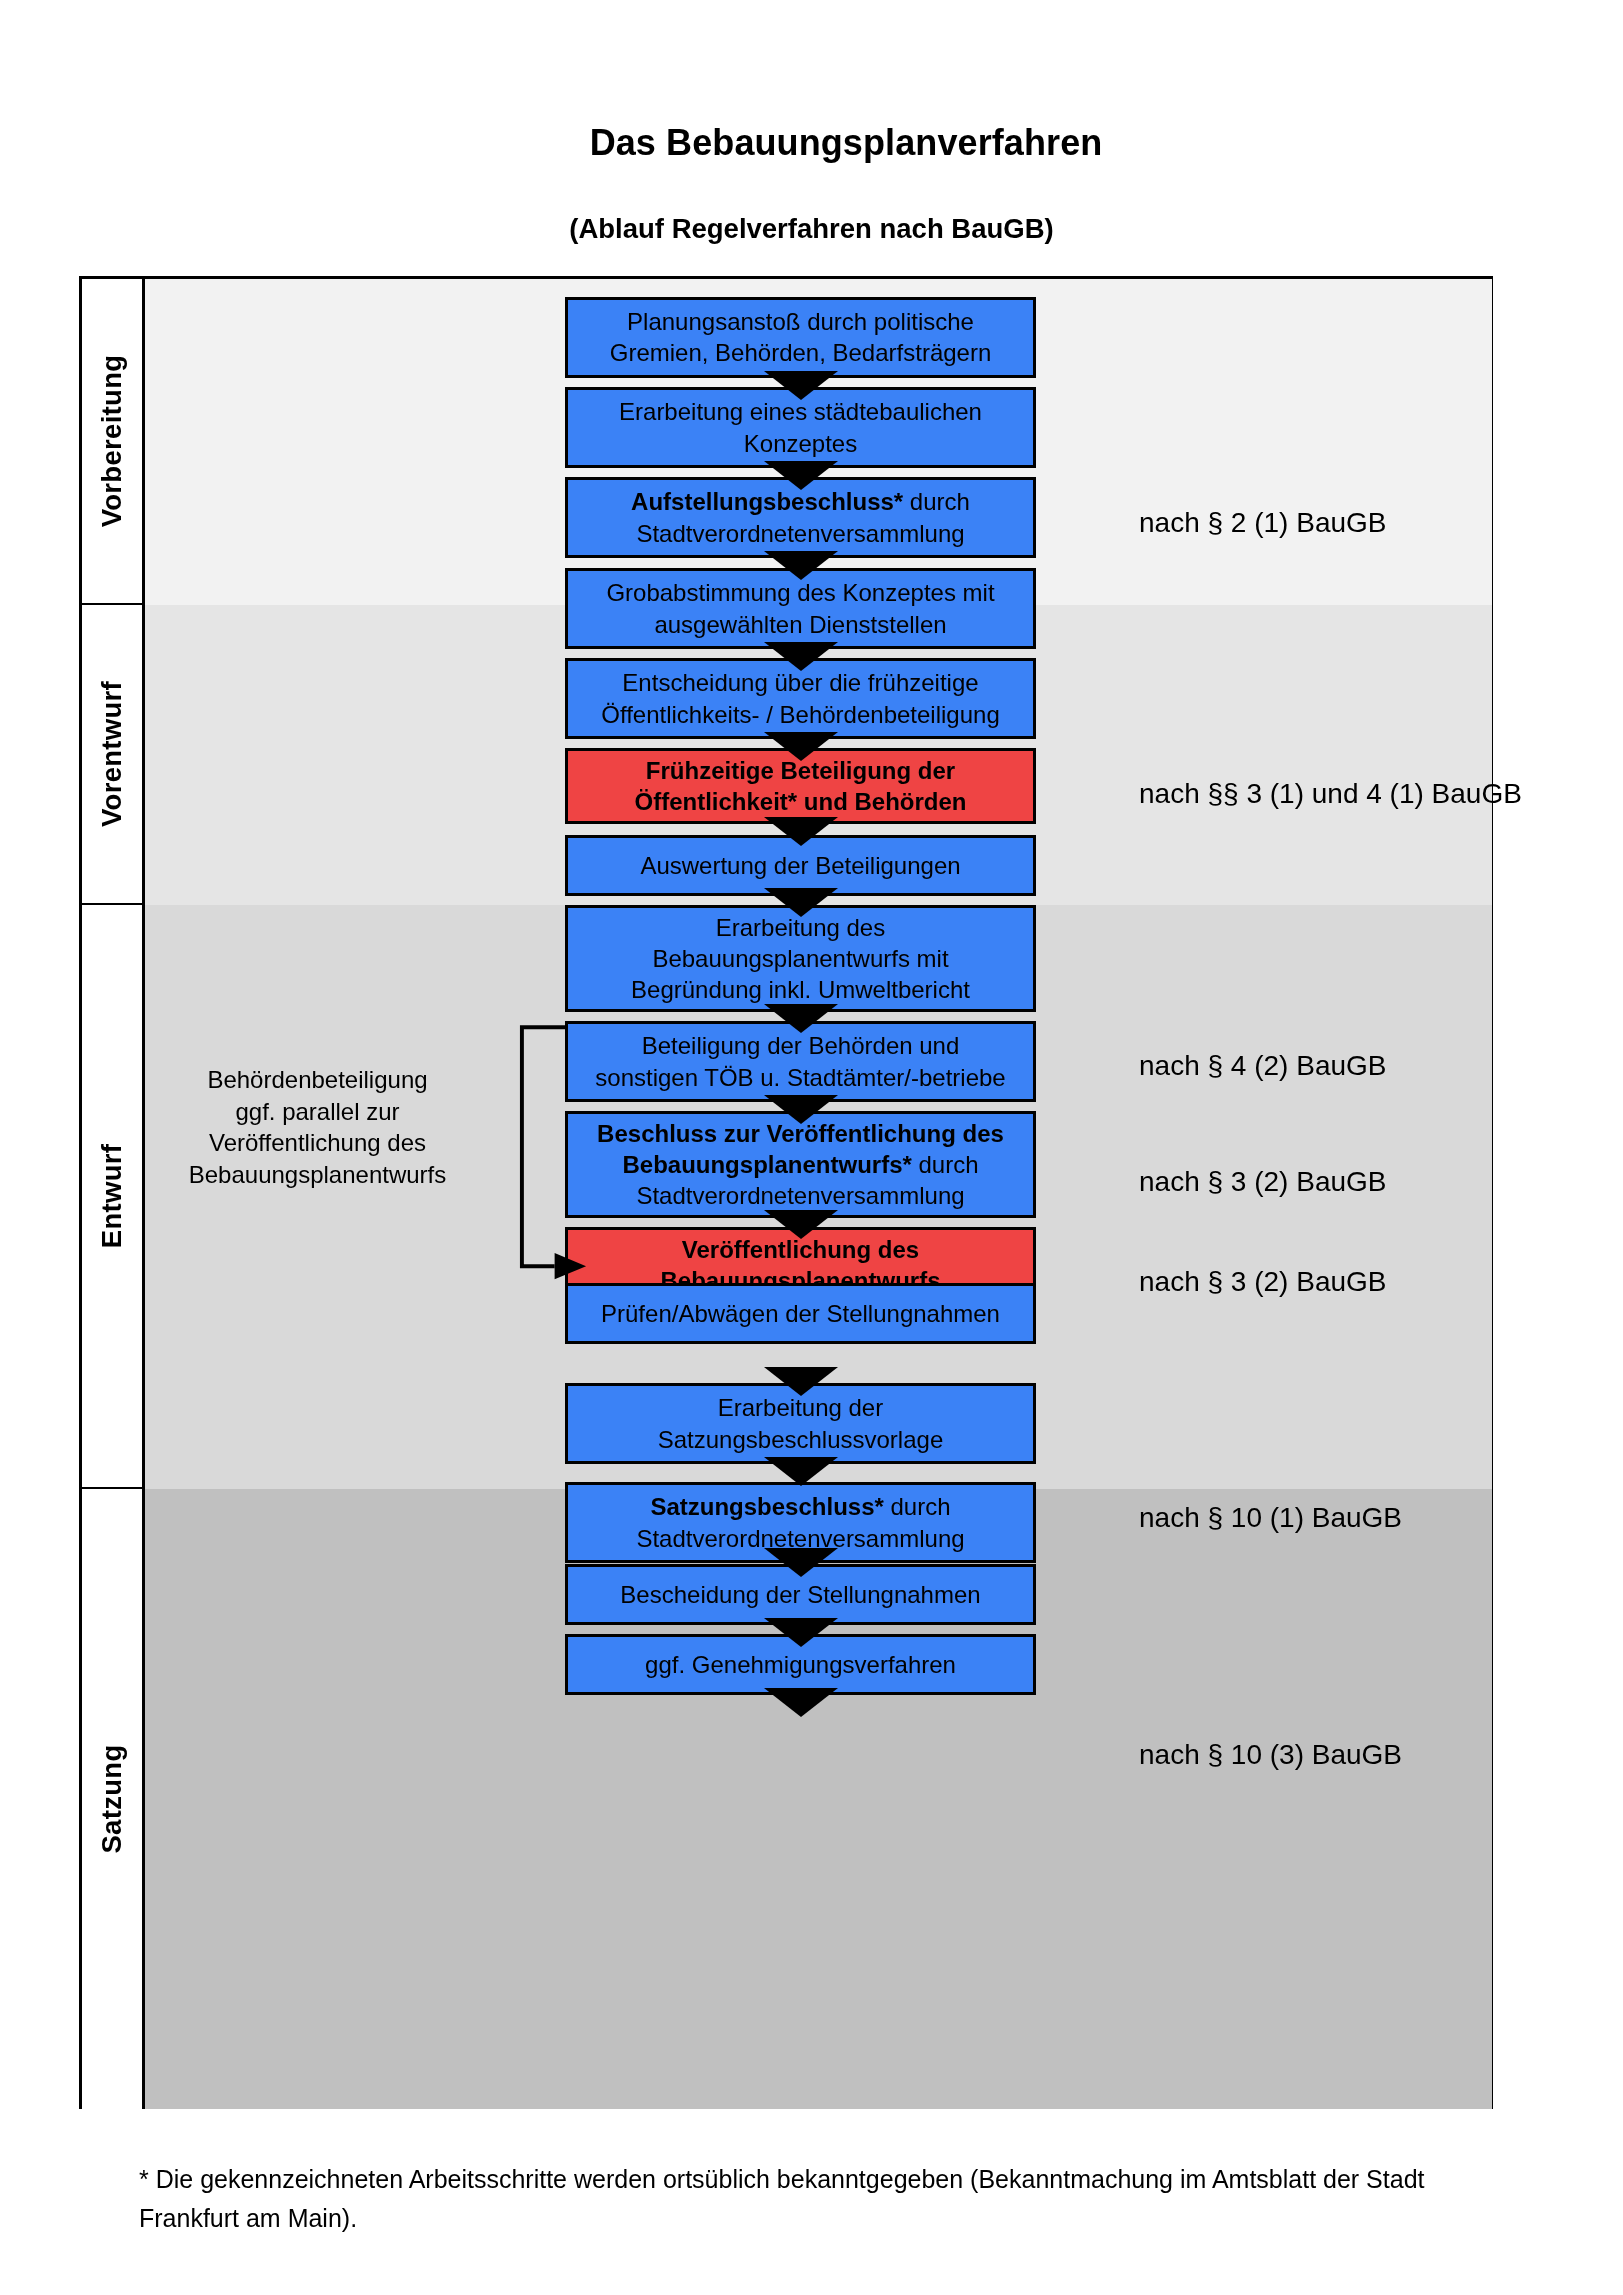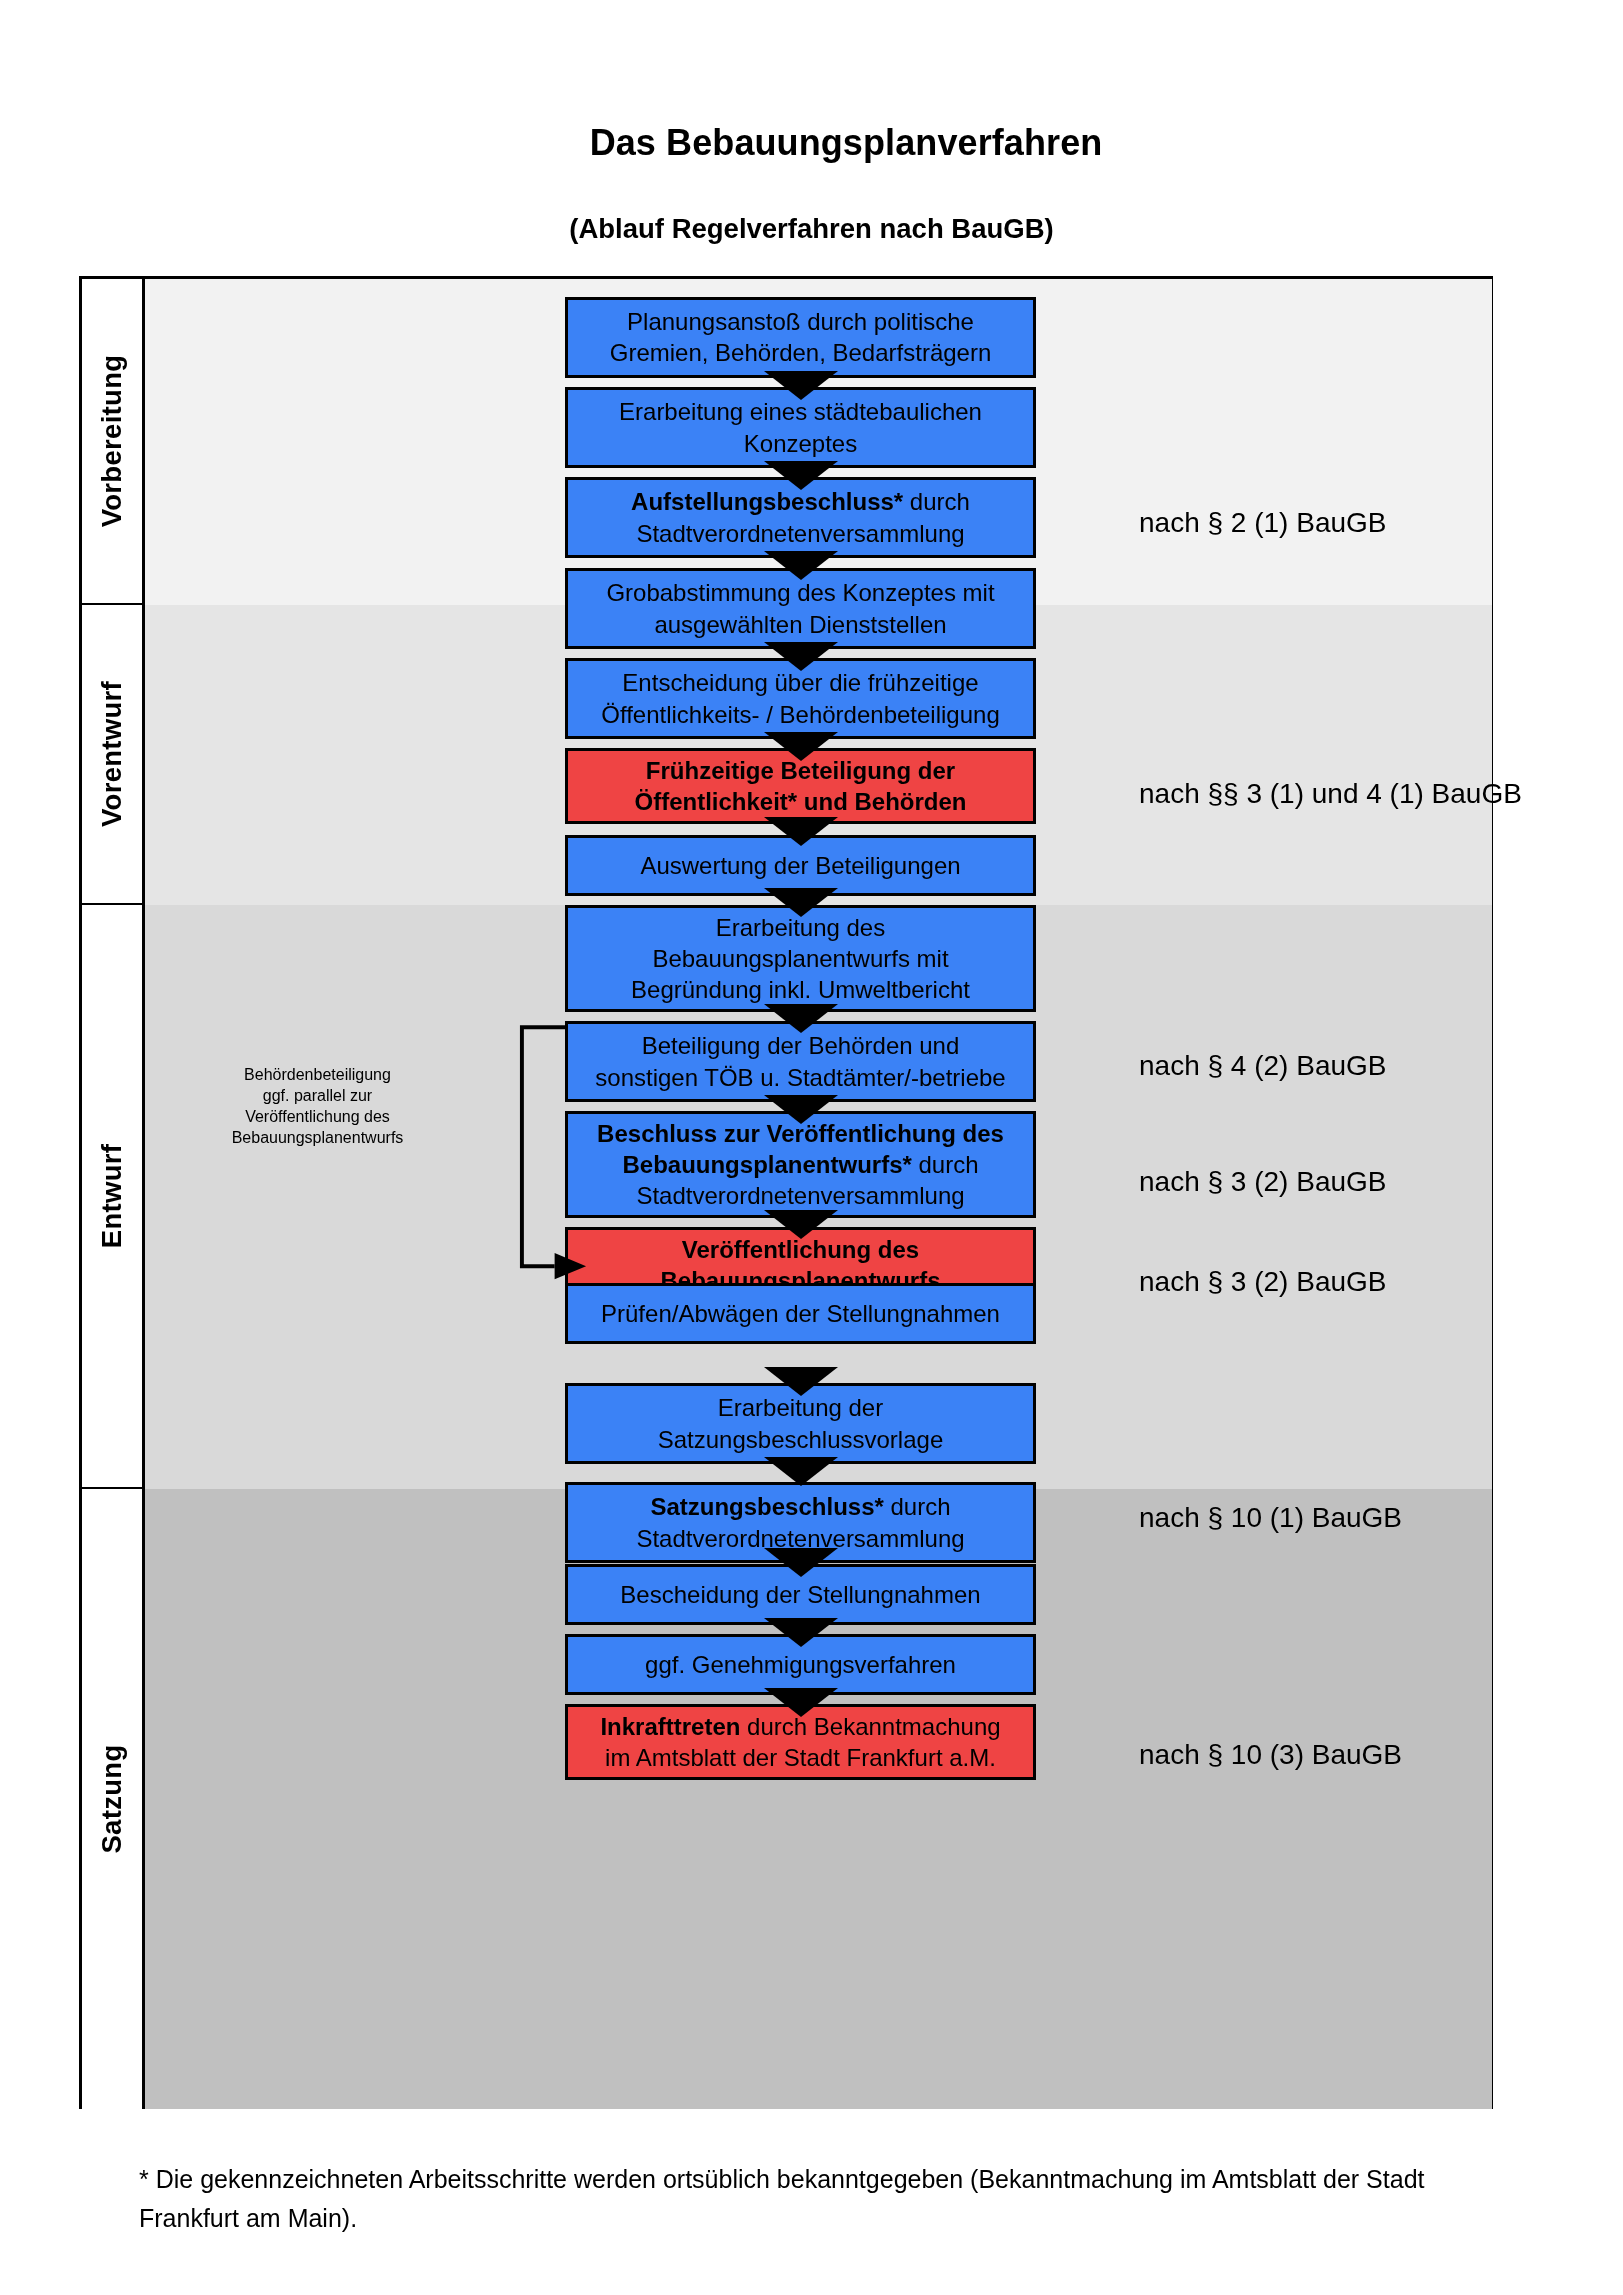--- a/index.html
+++ b/index.html
@@ -100,21 +100,21 @@
     width: 0; height: 0;
     border-left: 37px solid transparent;
     border-right: 37px solid transparent;
     border-top: 29px solid #000000;
     z-index: 5;
   }
 
   
   .note {
     position: absolute;
-    font-size: 16px;
+    font-size: 24px;
     line-height: 1.32;
     text-align: center;
     z-index: 4;
   }
   .ref {
     position: absolute;
     font-size: 28px;
     line-height: 1.3;
     text-align: left;
     white-space: nowrap;
@@ -275,26 +275,20 @@
   </div>
   <div class="arrow-down" style="left:682px; top:1339px;"></div>
 
   <div class="fbox" style="left:483px; top:1355px; width:471px; height:61px;">
     <span>
       <span>ggf. Genehmigungsverfahren</span>
     </span>
   </div>
   <div class="arrow-down" style="left:682px; top:1409px;"></div>
 
-  <div class="fbox blue" style="left:483px; top:1425px; width:471px; height:76px;">
-    <span>
-      <b>Inkrafttreten</b><span> durch Bekanntmachung</span><br>
-      <span>im Amtsblatt der Stadt Frankfurt a.M.</span>
-    </span>
-  </div>
 
   <div class="note" style="left:88px; top:785px; width:295px;">
     <span>Behördenbeteiligung</span><br>
     <span>ggf. parallel zur</span><br>
     <span>Veröffentlichung des</span><br>
     <span>Bebauungsplanentwurfs</span>
   </div>
 
   <div class="ref" style="left:1057px; top:226px;">nach § 2 (1) BauGB</div>
   <div class="ref" style="left:1057px; top:497px;">nach §§ 3 (1) und 4 (1) BauGB</div>

